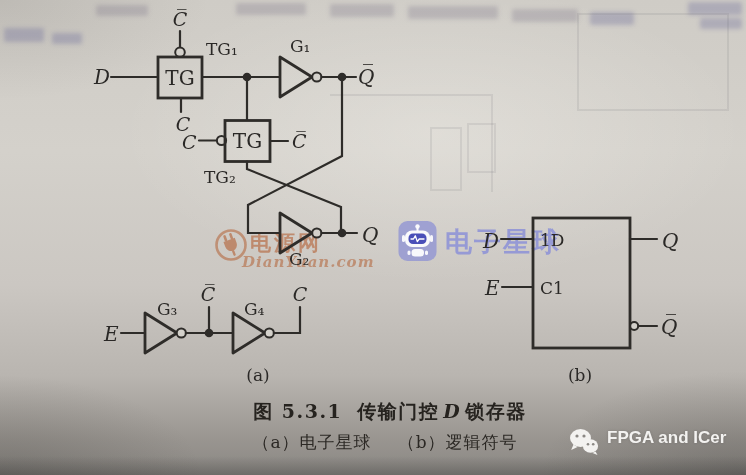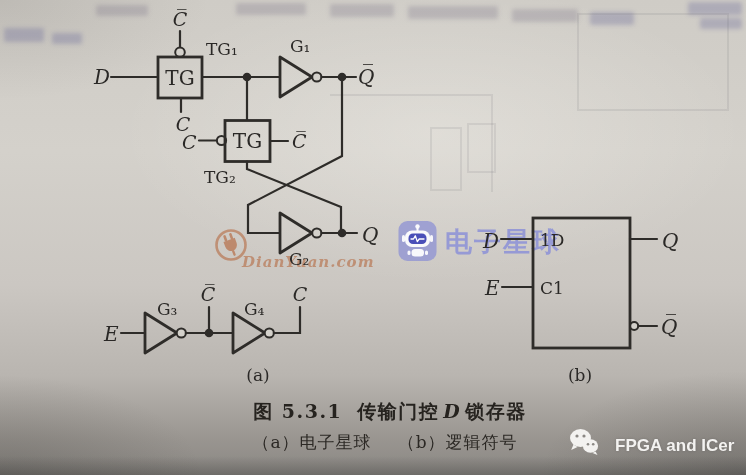--- a/index.html
+++ b/index.html
@@ -47,21 +47,21 @@
   
   .caption-title{position:absolute;left:17px;top:399px;width:746px;text-align:center;
     font:600 19px "DejaVu Serif",serif;color:#26231f;letter-spacing:1.5px;}
   .caption-title .sp{margin-left:15px;font-family:Liberation Mono, monospace;}
   .caption-title .dvar{font-style:italic;margin:0 4px;}
   .caption-sub{position:absolute;left:12px;top:431px;width:746px;text-align:center;
     font:17px "DejaVu Serif",serif;color:#2b2824;letter-spacing:1px;}
   .caption-sub .gap{margin-left:26px;}
 
   
-  .badge{position:absolute;left:569px;top:428px;display:flex;align-items:flex-end;gap:16px;}
+  .badge{position:absolute;left:569px;top:428px;display:flex;align-items:flex-start;gap:8px;}
   .badge-text{font:600 17px "Liberation Sans","DejaVu Sans",sans-serif;color:#f3f2f0;
     text-shadow:0 0 3px rgba(0,0,0,0.15);}
 </style>
 </head>
 <body>
 
 <div class="page">
 
   <div class="layer z0">
     <span class="smudge b" style="left:4px;top:28px;width:40px;height:14px"></span>
@@ -79,20 +79,21 @@
   <div class="layer z1">
     <svg class="wm" style="left:213px;top:227px" width="36" height="36" viewBox="0 0 36 36">
       <circle cx="18" cy="18" r="14.5" fill="none" stroke="#b05526" stroke-width="2.6" opacity="0.5"></circle>
       <g transform="rotate(-20 18 18)" fill="#b05526" opacity="0.55">
         <rect x="13.6" y="6.5" width="2.6" height="6.5" rx="1.2"></rect>
         <rect x="19.8" y="6.5" width="2.6" height="6.5" rx="1.2"></rect>
         <path d="M12 12.5 h12 v5.5 a6 6 0 0 1 -12 0 z"></path>
         <rect x="16.8" y="23.5" width="2.4" height="6" rx="1.2"></rect>
       </g>
     </svg>
+    <div class="wm wm-orange-name">电源网</div>
     <div class="wm wm-orange-domain">DianYuan.com</div>
 
     <svg class="wm" style="left:398px;top:220px" width="40" height="42" viewBox="0 0 40 42">
       <rect x="0.5" y="1" width="38" height="40" rx="9" fill="#9093d4" opacity="0.78"></rect>
       <circle cx="19.5" cy="6.5" r="2.2" fill="#ffffff" opacity="0.95"></circle>
       <rect x="18.5" y="8" width="2" height="3" fill="#ffffff" opacity="0.95"></rect>
       <rect x="4" y="15" width="3" height="7" rx="1.5" fill="#ffffff" opacity="0.9"></rect>
       <rect x="32" y="15" width="3" height="7" rx="1.5" fill="#ffffff" opacity="0.9"></rect>
       <rect x="7" y="10.5" width="25" height="16.5" rx="7" fill="#fdfdfd" opacity="0.96"></rect>
       <rect x="10.5" y="13.5" width="18" height="10.5" rx="4.5" fill="#4a4fb8"></rect>

